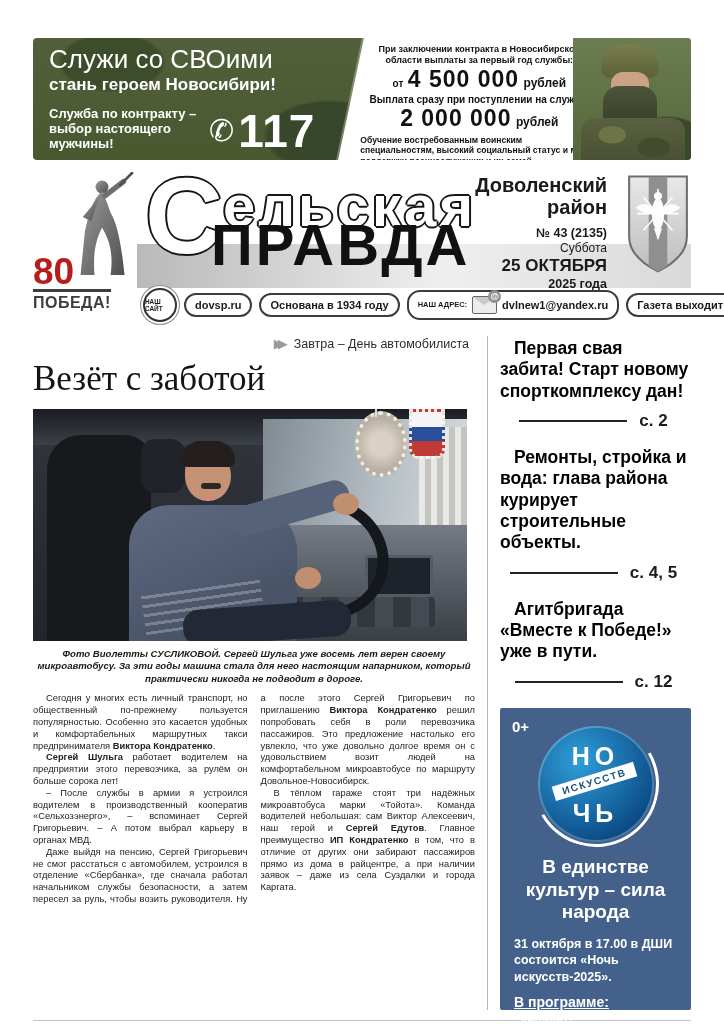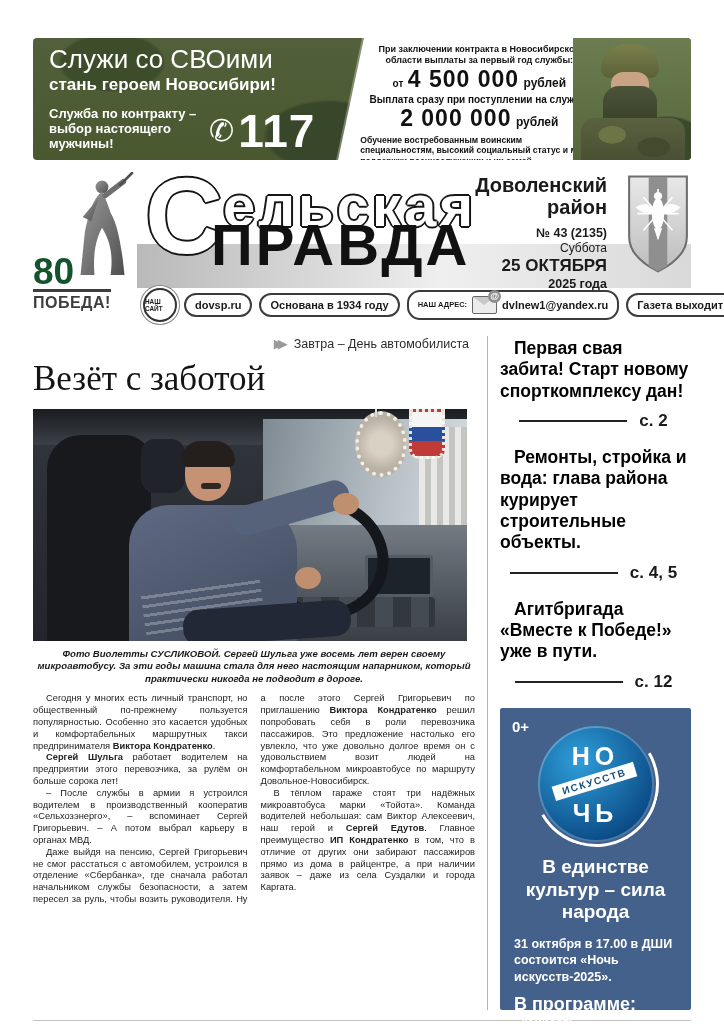--- a/index.html
+++ b/index.html
@@ -42,21 +42,21 @@
     background:radial-gradient(22px 14px at 30% 40%, #6d7446 0 60%, transparent 65%),
                radial-gradient(26px 16px at 70% 70%, #434a2e 0 60%, transparent 65%),
                linear-gradient(#5a6140,#4a5133);}
 
   
   .masthead{position:relative;height:152px;margin-top:12px;}
   .gray-band{position:absolute;left:104px;right:0;top:72px;height:44px;
     background:linear-gradient(90deg,#b9b9b9,#efefef 55%,#d9d9d9);}
   .victory{position:absolute;left:0;top:0;width:104px;height:150px;}
   .victory svg{position:absolute;right:2px;top:0;}
-  .v80{position:absolute;left:0;bottom:32px;font-size:37px;font-weight:800;color:#14532d;line-height:1;}
+  .v80{position:absolute;left:0;bottom:32px;font-size:37px;font-weight:800;color:#b91c1c;line-height:1;}
   .vlbl{position:absolute;left:0;bottom:10px;font-size:16px;font-weight:800;color:#3e3e3e;letter-spacing:.5px;
     border-top:3px solid #3e3e3e;padding-top:2px;}
   .mast-title{position:absolute;left:112px;top:-4px;width:350px;height:122px;z-index:2;}
   .outl{color:#fff;text-shadow:-2px 0 0 #161616,2px 0 0 #161616,0 -2px 0 #161616,0 2px 0 #161616,
     -1px -1px 0 #161616,1px -1px 0 #161616,-1px 1px 0 #161616,1px 1px 0 #161616;}
   .big-c{position:absolute;left:0;top:-6px;font-size:108px;font-weight:700;line-height:1;}
   .t1{position:absolute;left:78px;top:4px;font-size:58px;font-weight:700;letter-spacing:3px;}
   .t2{position:absolute;left:66px;top:48px;font-size:58px;font-weight:800;letter-spacing:3px;color:#111;
       text-transform:uppercase;line-height:1;}
   .issue-block{position:absolute;right:84px;top:2px;width:150px;text-align:right;z-index:2;}
@@ -140,21 +140,21 @@
     background:radial-gradient(circle at 35% 30%,#2f9ed9,#0b4b86 75%);
     box-shadow:inset 0 0 0 2px rgba(255,255,255,.25);}
   .night-logo:after{content:"";position:absolute;inset:-5px;border-radius:50%;border:3px solid transparent;
     border-right-color:#fff;border-bottom-color:#fff;transform:rotate(15deg);}
   .nl-txt{position:absolute;width:100%;text-align:center;font-weight:800;letter-spacing:5px;font-size:25px;}
   .nl-no{top:16px;} .nl-ch{bottom:14px;}
   .nl-banner{position:absolute;left:14px;top:48px;background:#fff;color:#14507e;font-size:10px;font-weight:800;
     letter-spacing:1.5px;padding:2px 9px;transform:rotate(-17deg);}
   .promo-title{font-size:19px;font-weight:800;text-align:center;line-height:1.2;}
   .promo-ann{font-size:12.5px;font-weight:700;line-height:1.3;margin-top:12px;}
-  .promo-prog-lbl{font-size:18px;font-weight:700;margin-top:9px;text-decoration:underline;}
+  .promo-prog-lbl{font-size:14px;font-weight:700;margin-top:9px;text-decoration:underline;}
   .promo-li{font-size:12px;font-weight:700;line-height:1.38;}
 
   
   .weather{display:flex;margin-top:10px;padding-top:10px;border-top:1px solid #c3c3c3;}
 </style>
 </head>
 <body>
 
 <div class="page">
   <div class="inner">

